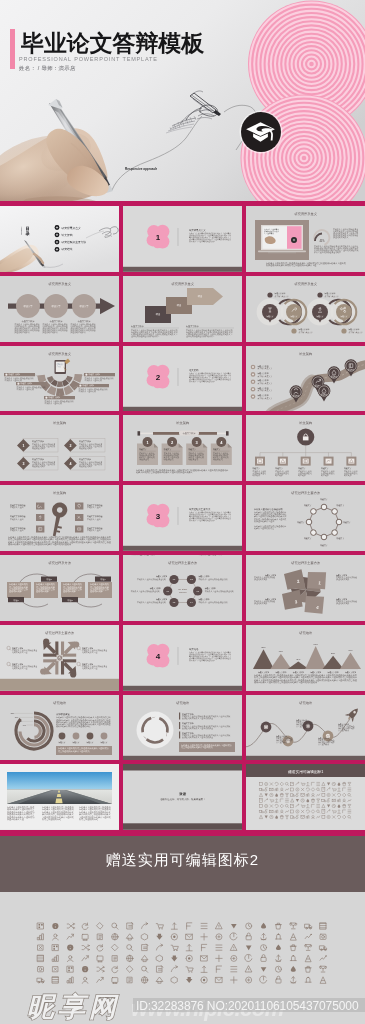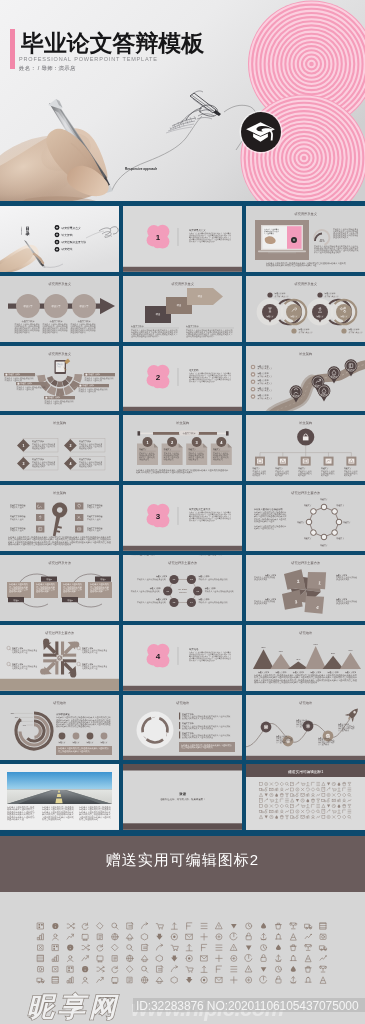--- a/index.html
+++ b/index.html
@@ -1,17 +1,17 @@
 <!DOCTYPE html>
 <html><head>
 <meta charset="utf-8">
 <style>
   html,body{margin:0;padding:0;background:#fff;}
   body{width:365px;height:1024px;font-family:"Liberation Sans",sans-serif;overflow:hidden;}
-  #page{position:relative;width:365px;height:1024px;background:#0c4a6e;}
+  #page{position:relative;width:365px;height:1024px;background:#be185d;}
 
   
   .hero{position:absolute;left:0;top:0;width:365px;height:201px;overflow:hidden;
         background:linear-gradient(105deg,#efeff0 0%,#e9e9ea 45%,#dededf 75%,#d2d2d3 100%);}
   .hero svg{position:absolute;left:0;top:0;}
   .hero-title{position:absolute;left:21px;top:32px;font-size:22.9px;font-weight:bold;color:#161618;
               letter-spacing:0px;line-height:1;white-space:nowrap;}
   .hero-sub{position:absolute;left:19px;top:55.5px;font-size:5.5px;color:#8a8a8d;letter-spacing:0.85px;white-space:nowrap;}
   .hero-meta{position:absolute;left:19px;top:65px;font-size:5.4px;color:#55555a;letter-spacing:0.3px;white-space:nowrap;}
   .hero-bar{position:absolute;left:10px;top:29px;width:5px;height:40px;background:#f287a9;}

